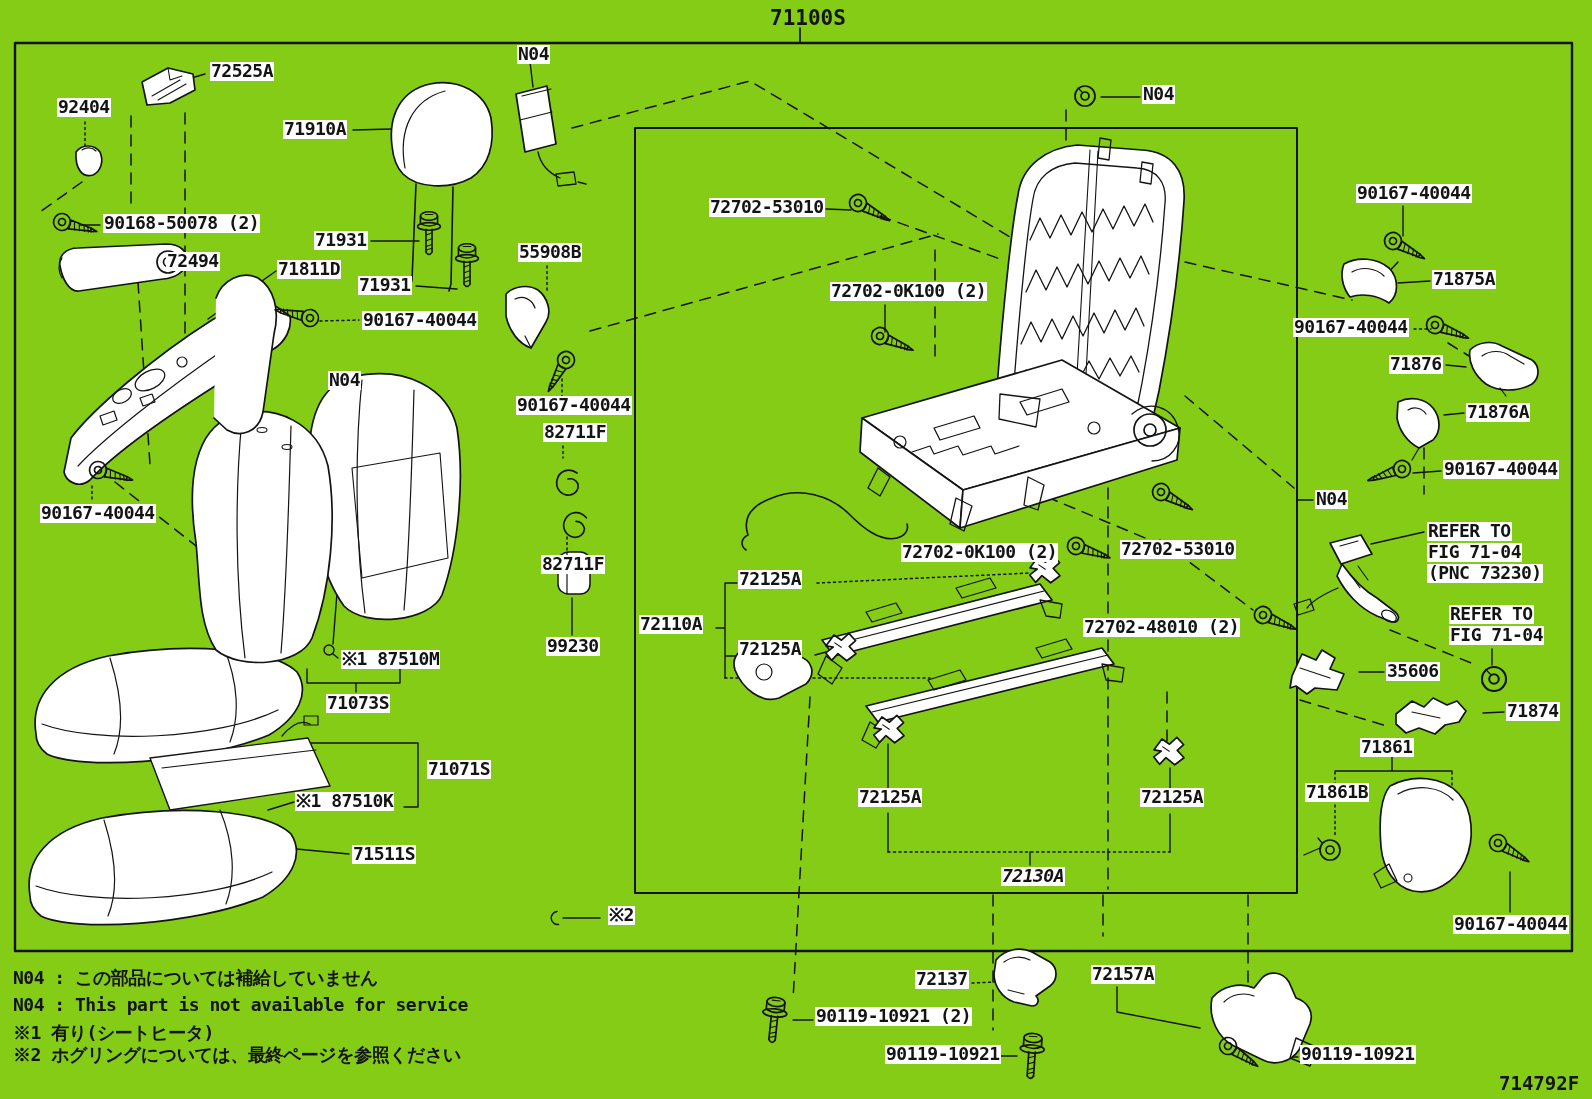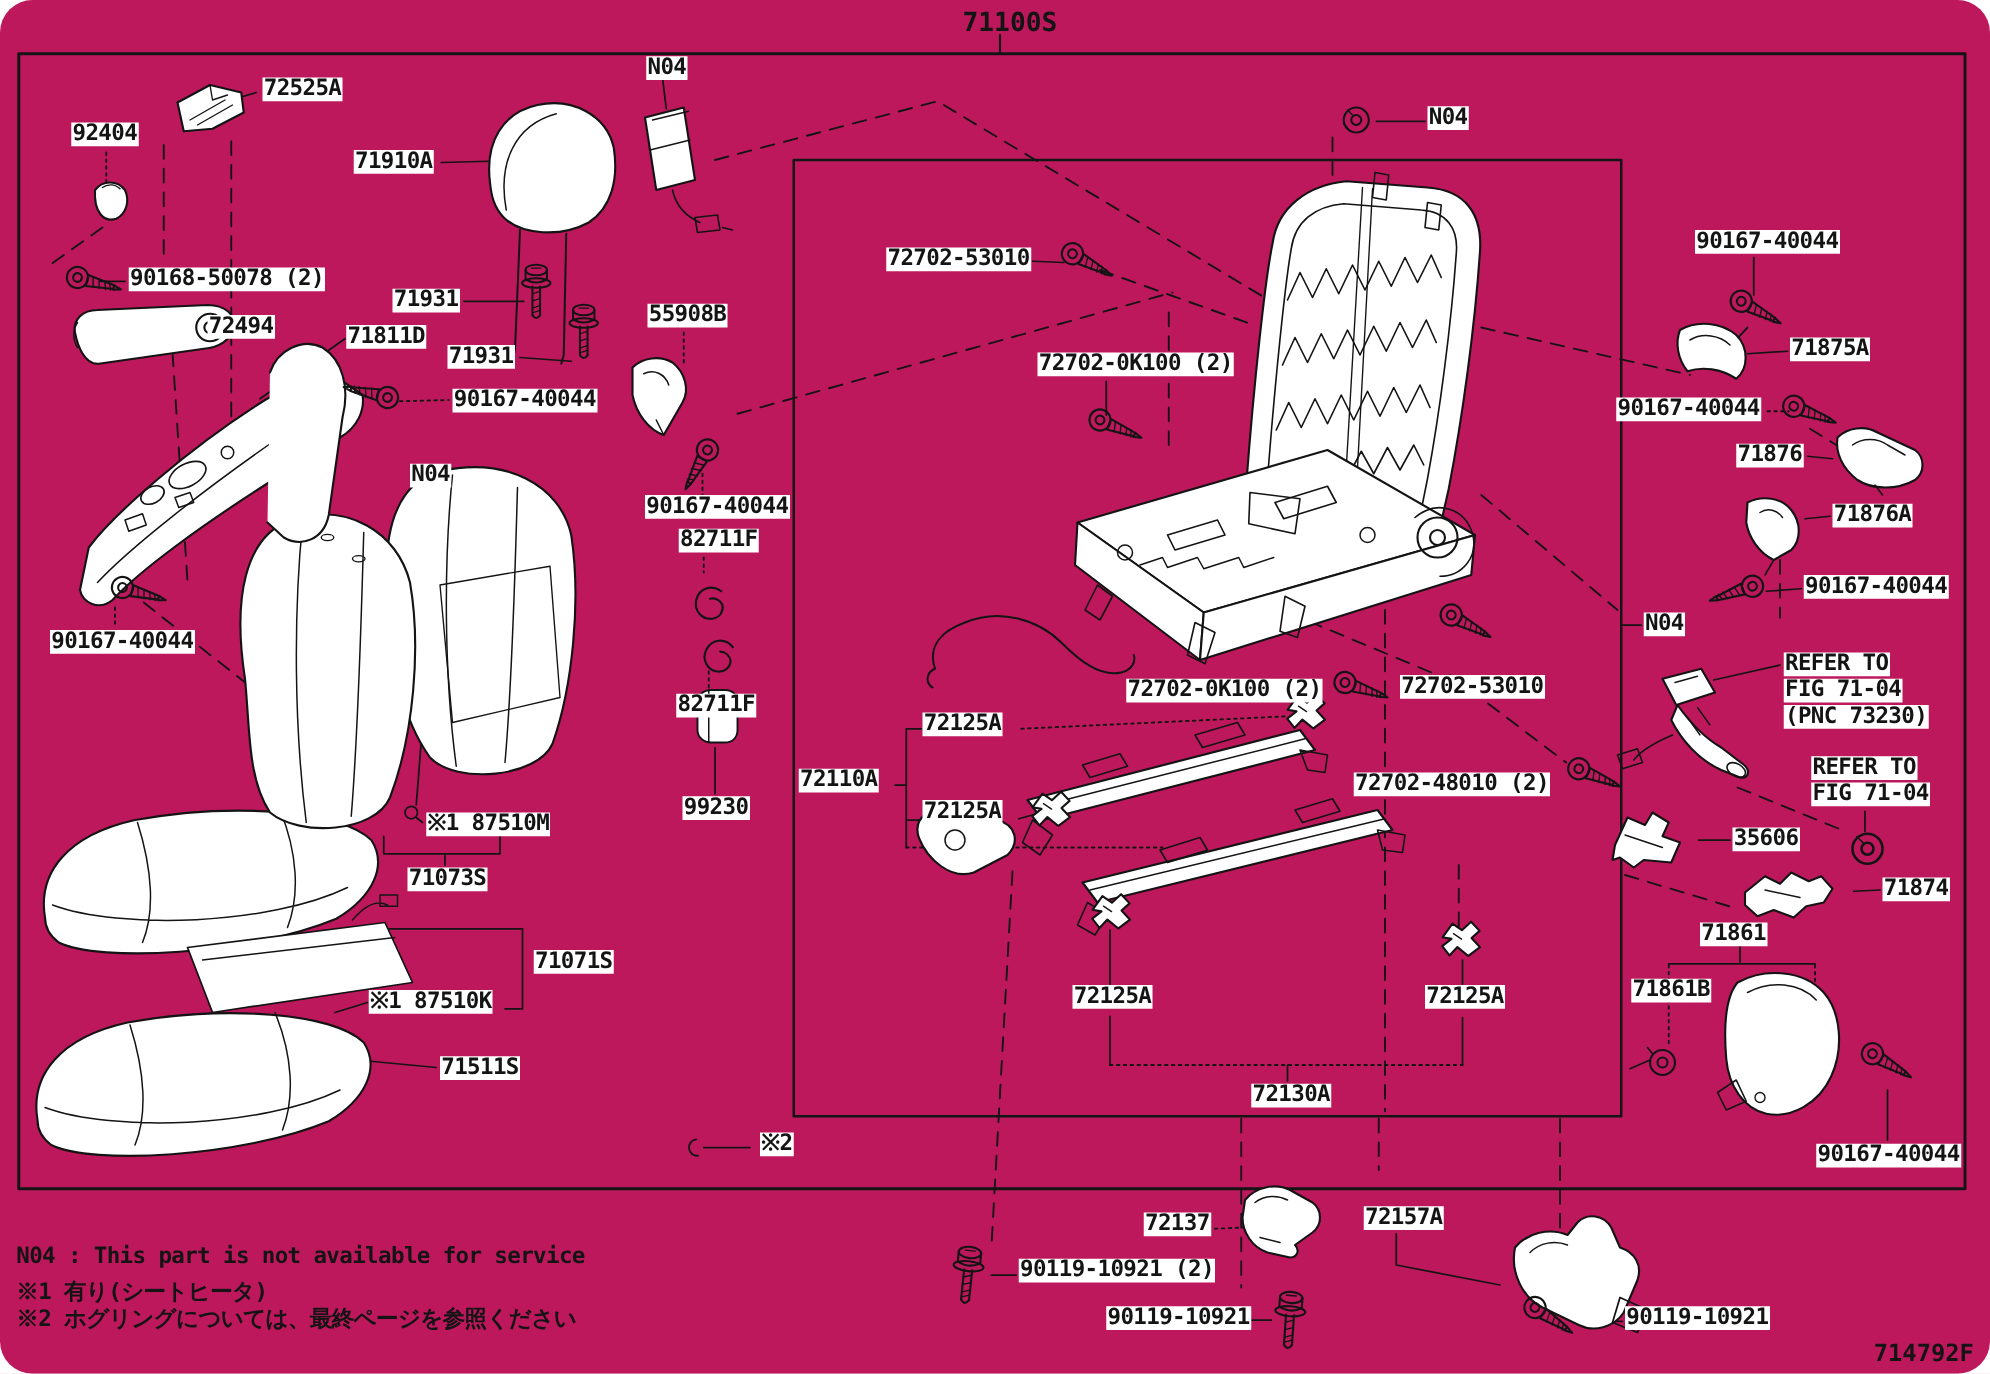--- a/index.html
+++ b/index.html
@@ -1,19 +1,19 @@
 <!DOCTYPE html>
 <html><head>
 <meta charset="utf-8">
 <style>
   html,body{margin:0;padding:0;background:#fff;}
   .stage{
-    position:relative;width:1592px;height:1099px;background:#be185d;overflow:hidden;
+    position:relative;width:1592px;height:1099px;background:#84cc16;overflow:hidden;
     font-family:"DejaVu Sans Mono","Liberation Mono",monospace;
-    font-weight:bold;color:#141414;border-radius:26px;
+    font-weight:bold;color:#141414;
   }
   .stage svg{position:absolute;left:0;top:0;}
   .plabel{
     position:absolute;font-size:18px;line-height:1.05;letter-spacing:-0.5px;
     white-space:pre;background:#fff;padding:0 1px;
   }
   .fig-title{position:absolute;font-size:21px;letter-spacing:0;}
   .fig-code{position:absolute;font-size:19px;}
   .fnote{position:absolute;font-size:18px;white-space:pre;letter-spacing:-0.5px;}
 </style>
@@ -416,29 +416,30 @@
       <div class="plabel" style="left: 1083px; top: 618px;">72702-48010 (2)</div>
       <div class="plabel" style="left: 1386px; top: 662px;">35606</div>
       <div class="plabel" style="left: 1506px; top: 702px;">71874</div>
       <div class="plabel" style="left: 1360px; top: 738px;">71861</div>
       <div class="plabel" style="left: 1305px; top: 783px;">71861B</div>
       <div class="plabel" style="left: 639px; top: 615px;">72110A</div>
       <div class="plabel" style="left: 738px; top: 570px;">72125A</div>
       <div class="plabel" style="left: 738px; top: 640px;">72125A</div>
       <div class="plabel" style="left: 858px; top: 788px;">72125A</div>
       <div class="plabel" style="left: 1140px; top: 788px;">72125A</div>
-      <div class="plabel" style="left: 1001px; top: 867px;">72130A</div>
+      <div class="plabel" style="left: 1001px; top: 867px; font-style: italic;">72130A</div>
       <div class="plabel" style="left: 608px; top: 906px;">※2</div>
       <div class="plabel" style="left: 915px; top: 970px;">72137</div>
       <div class="plabel" style="left: 1091px; top: 965px;">72157A</div>
       <div class="plabel" style="left: 815px; top: 1007px;">90119-10921 (2)</div>
       <div class="plabel" style="left: 885px; top: 1045px;">90119-10921</div>
       <div class="plabel" style="left: 1300px; top: 1045px;">90119-10921</div>
       <div class="plabel" style="left: 1453px; top: 915px;">90167-40044</div>
     </div>
 
+<div class="fnote" style="left:13px;top:966px;">N04 : この部品については補給していません</div>
 <div class="fnote" style="left:13px;top:994px;">N04 : This part is not available for service</div>
 <div class="fnote" style="left:13px;top:1021px;">※1 有り(シートヒータ)</div>
 <div class="fnote" style="left:13px;top:1043px;">※2 ホグリングについては、最終ページを参照ください</div>
 
 <div class="fig-code" style="left:1499px;top:1072px;">714792F</div>
 
 </div>
 
 </body></html>

